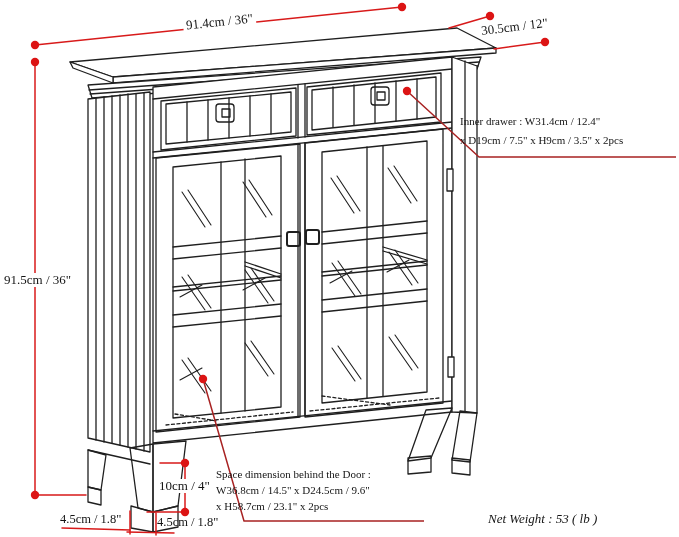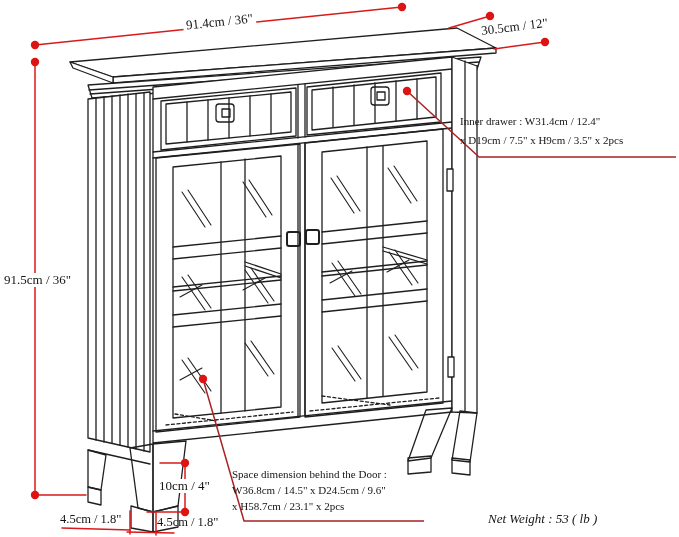--- a/index.html
+++ b/index.html
@@ -6,21 +6,21 @@
   .canvas{position:relative;width:679px;height:537px;background:#ffffff;overflow:hidden;
           font-family:"Liberation Serif",serif;color:#141414;}
   .canvas svg{position:absolute;left:0;top:0;}
   .lbl{position:absolute;font-size:13px;white-space:nowrap;letter-spacing:0;line-height:1.1;}
   .bgw{background:#ffffff;padding:0 3px;}
   .rot6{transform:rotate(-6deg);transform-origin:center;}
   .rot7{transform:rotate(-7deg);transform-origin:center;}
   .block{position:absolute;text-align:left;font-size:11px;}
   .block div{white-space:nowrap;}
   .inner-block{left:460px;top:112px;width:219px;line-height:19px;}
-  .space-block{left:232px;top:466px;width:202px;line-height:16px;}
+  .space-block{left:216px;top:466px;width:202px;line-height:16px;}
   .sm{font-size:12.5px;}
 </style>
 </head>
 <body>
 
 <div class="canvas">
 
   <svg width="679" height="537" viewBox="0 0 679 537">
 
     <g stroke="#1f1f1f" stroke-width="1.3" fill="none" stroke-linejoin="round" stroke-linecap="round">

